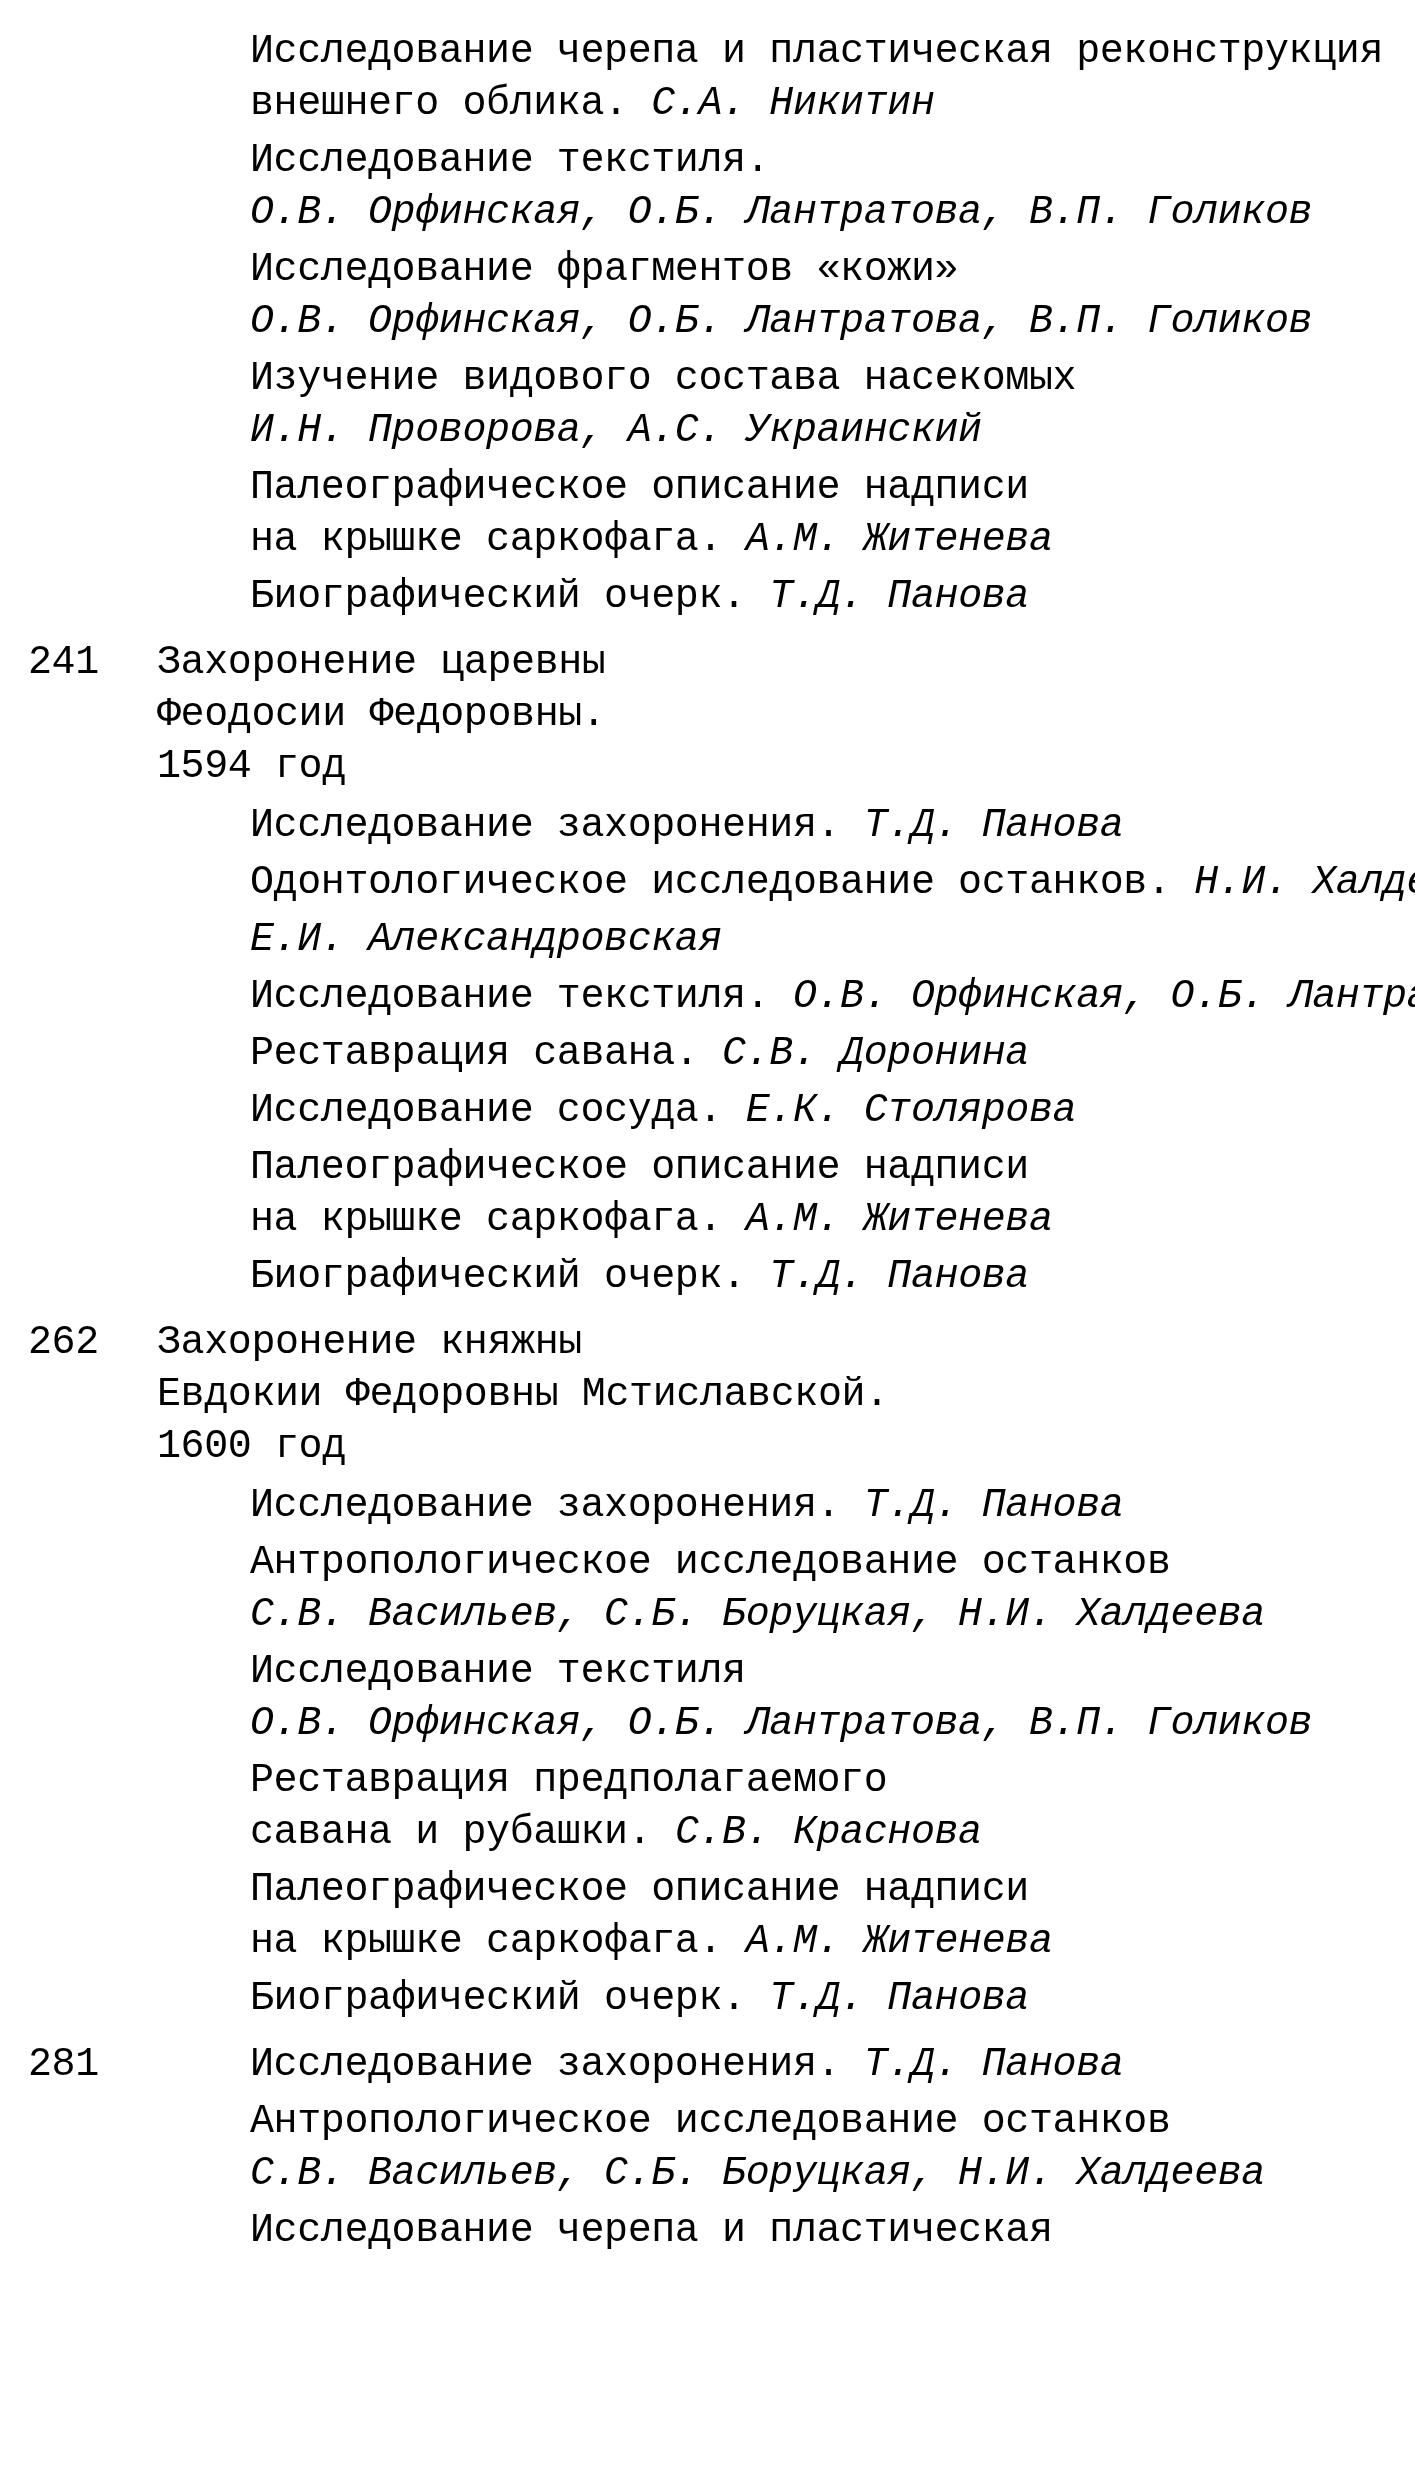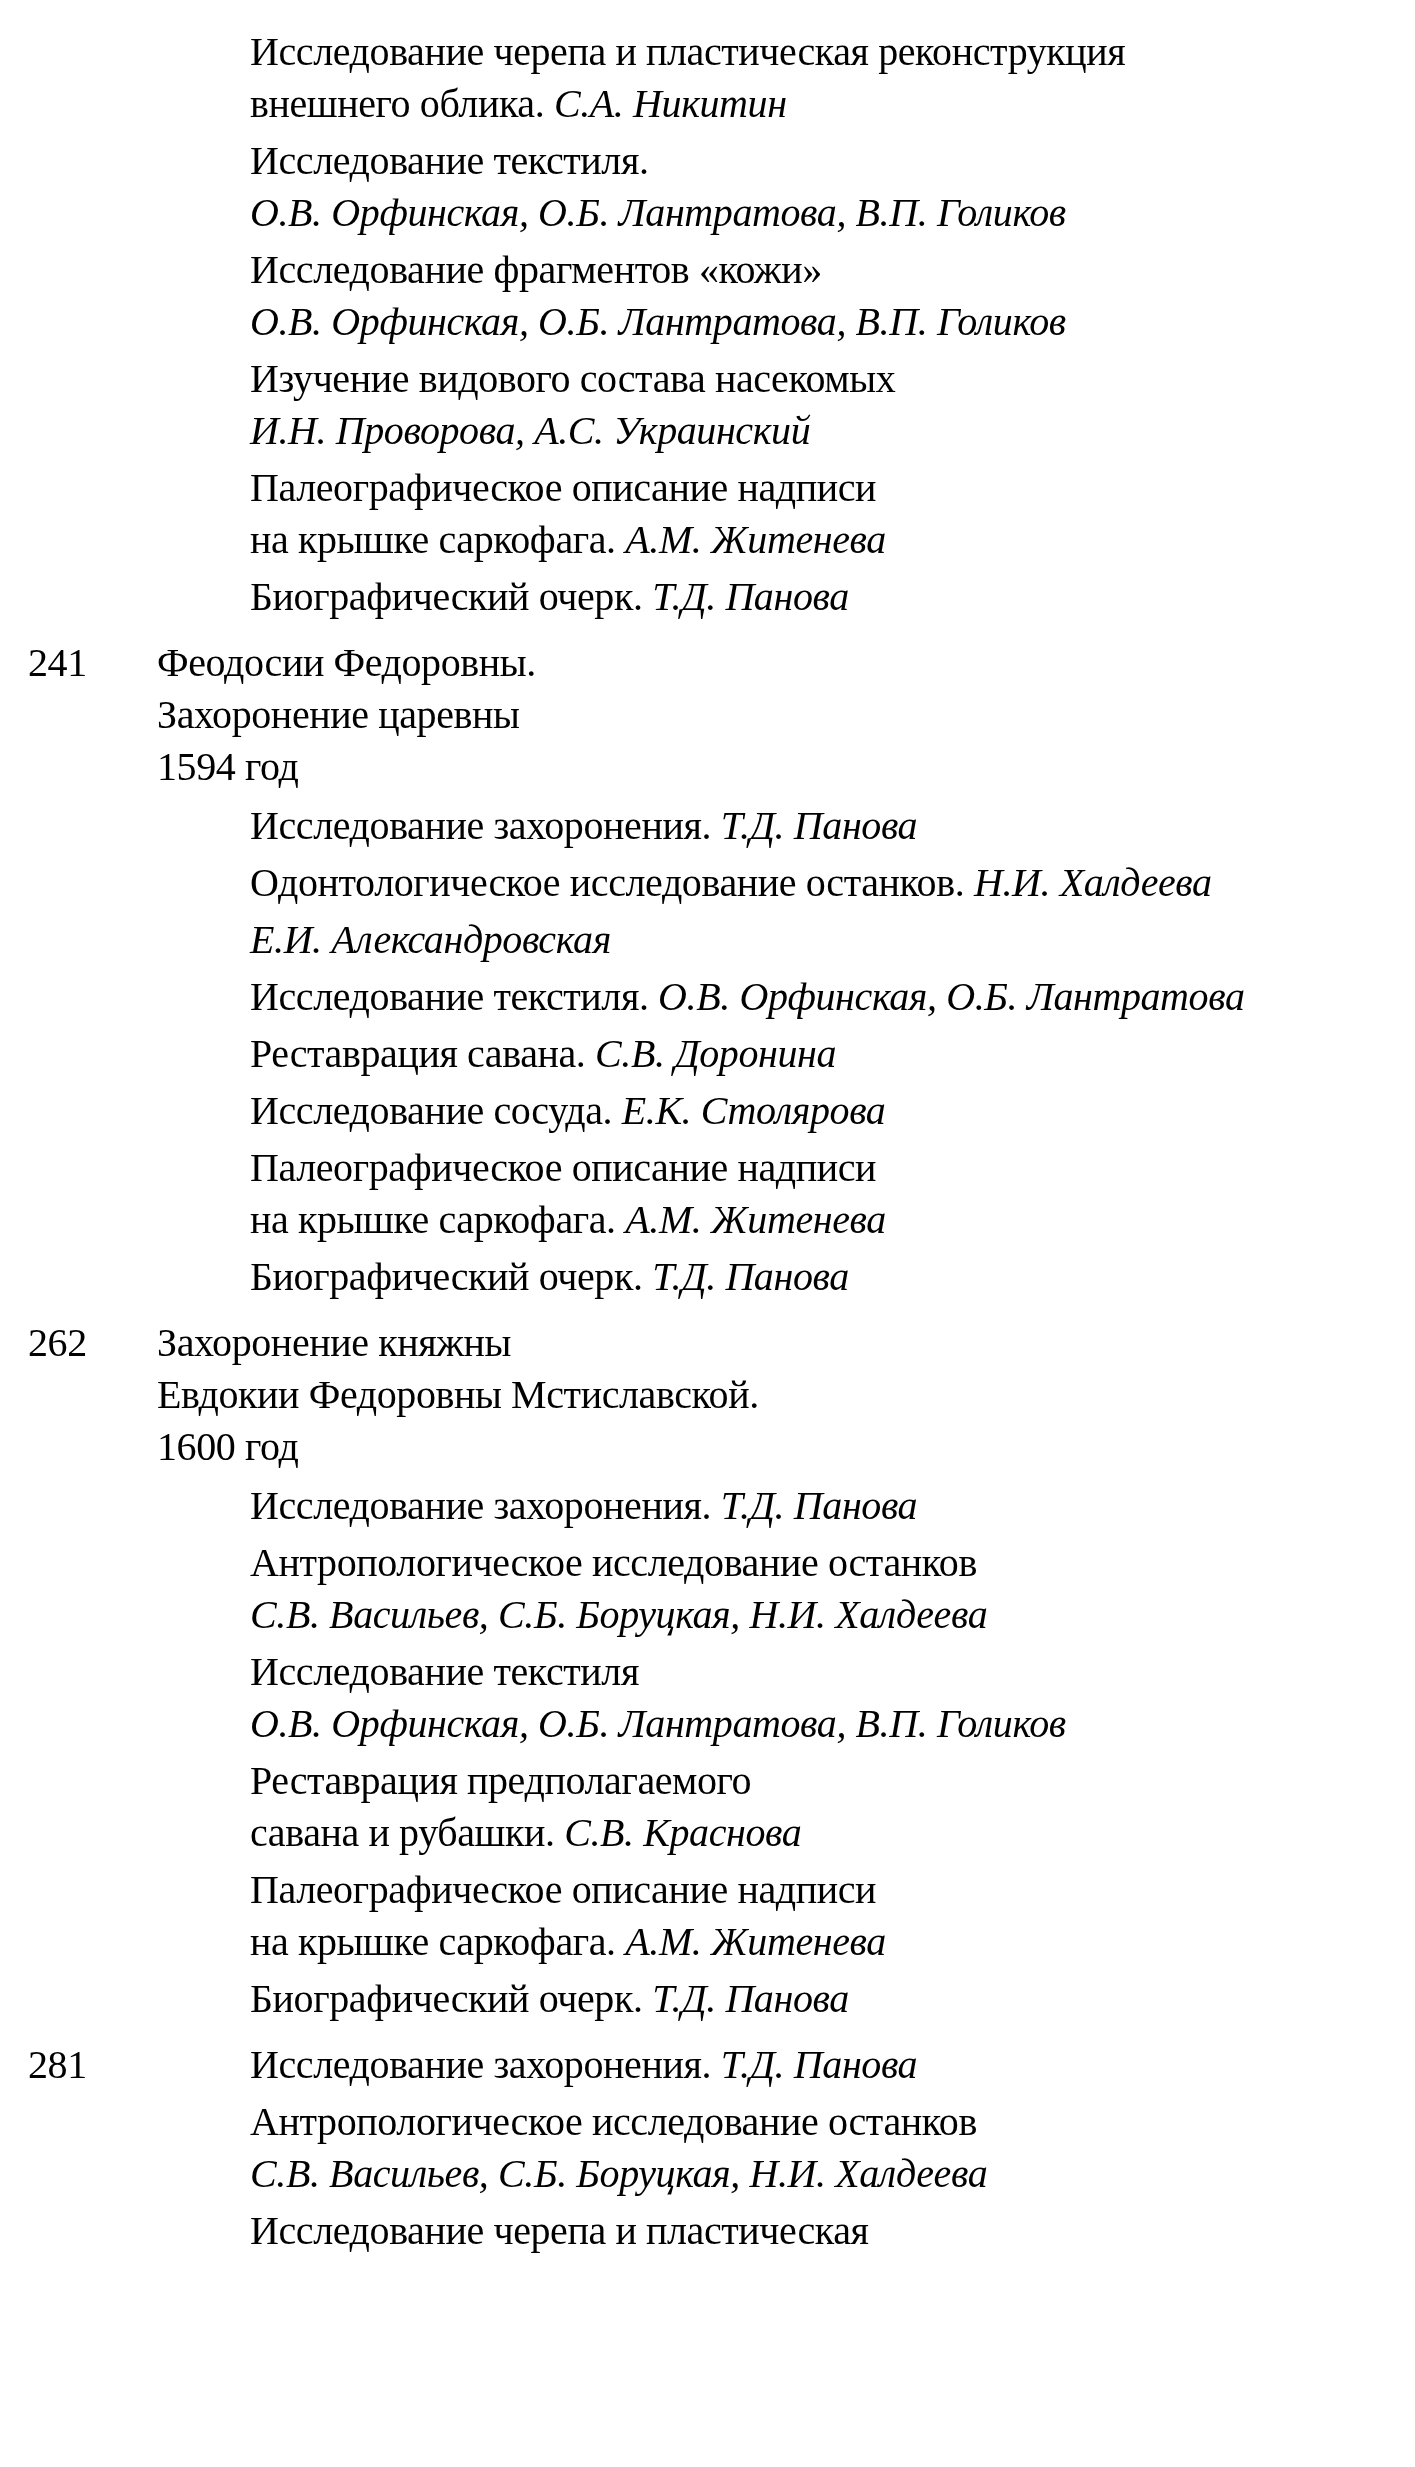--- a/index.html
+++ b/index.html
@@ -18,21 +18,21 @@
   }
   .page {
     position: relative;
     box-sizing: border-box;
     width: 1415px;
     height: 2467px;
     padding-top: 26px;
     overflow: hidden;
     background: #ffffff;
   }
-  .block { position: relative; }
+  .block { position: relative; font-family: Liberation Mono, monospace; }
   .block.section { margin-top: 14px; }
   .page-num {
     position: absolute;
     left: 28px;
     top: 0;
   }
   .title-block { margin-left: 157px; }
   .title-line { white-space: nowrap; }
   .items { margin-left: 250px; }
   .section .items { margin-top: 7px; }
@@ -69,22 +69,22 @@
             <div class="line"><span class="plain">на крышке саркофага. </span><span class="author">А.М. Житенева</span></div>
           </div>
           <div class="item">
             <div class="line"><span class="plain">Биографический очерк. </span><span class="author">Т.Д. Панова</span></div>
           </div>
         </div>
       </div>
       <div class="block section">
         <span class="page-num">241</span>
         <div class="title-block">
+          <div class="title-line">Захоронение царевны</div>
           <div class="title-line">Феодосии Федоровны.</div>
-          <div class="title-line">Захоронение царевны</div>
           <div class="title-line">1594 год</div>
         </div>
         <div class="items">
           <div class="item">
             <div class="line"><span class="plain">Исследование захоронения. </span><span class="author">Т.Д. Панова</span></div>
           </div>
           <div class="item">
             <div class="line"><span class="plain">Одонтологическое исследование останков. </span><span class="author">Н.И. Халдеева</span></div>
           </div>
           <div class="item">

